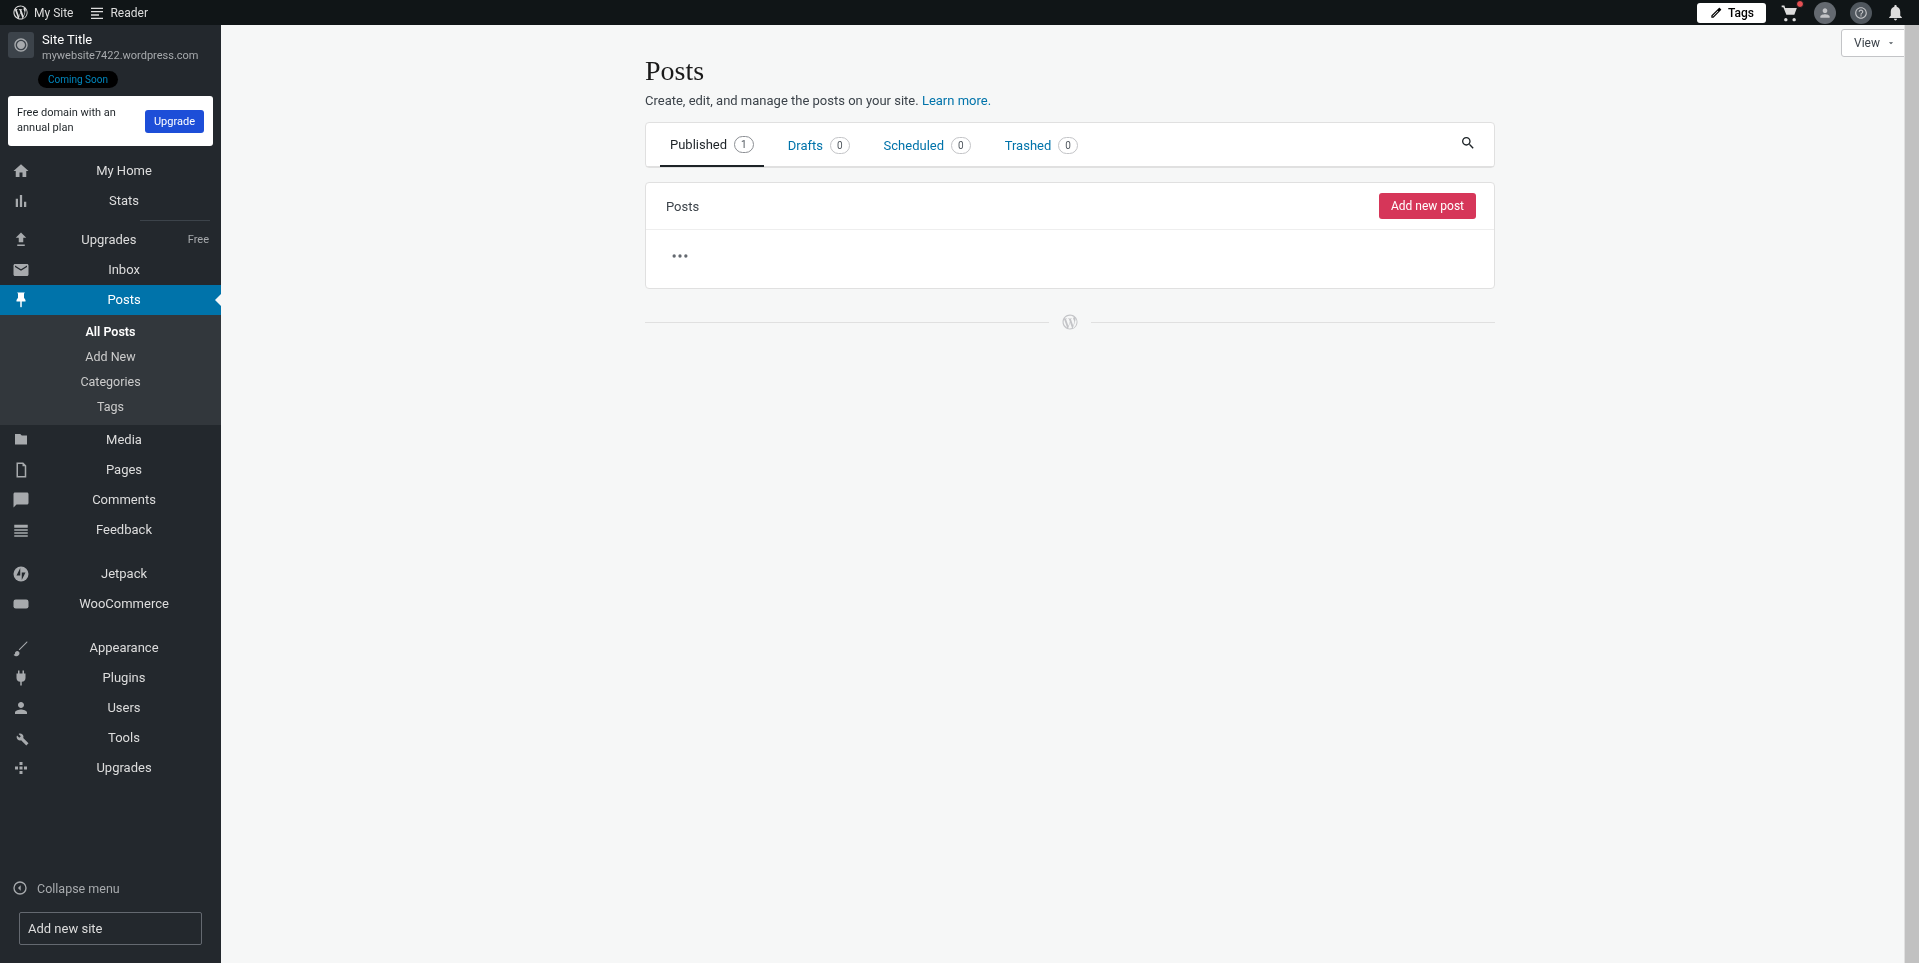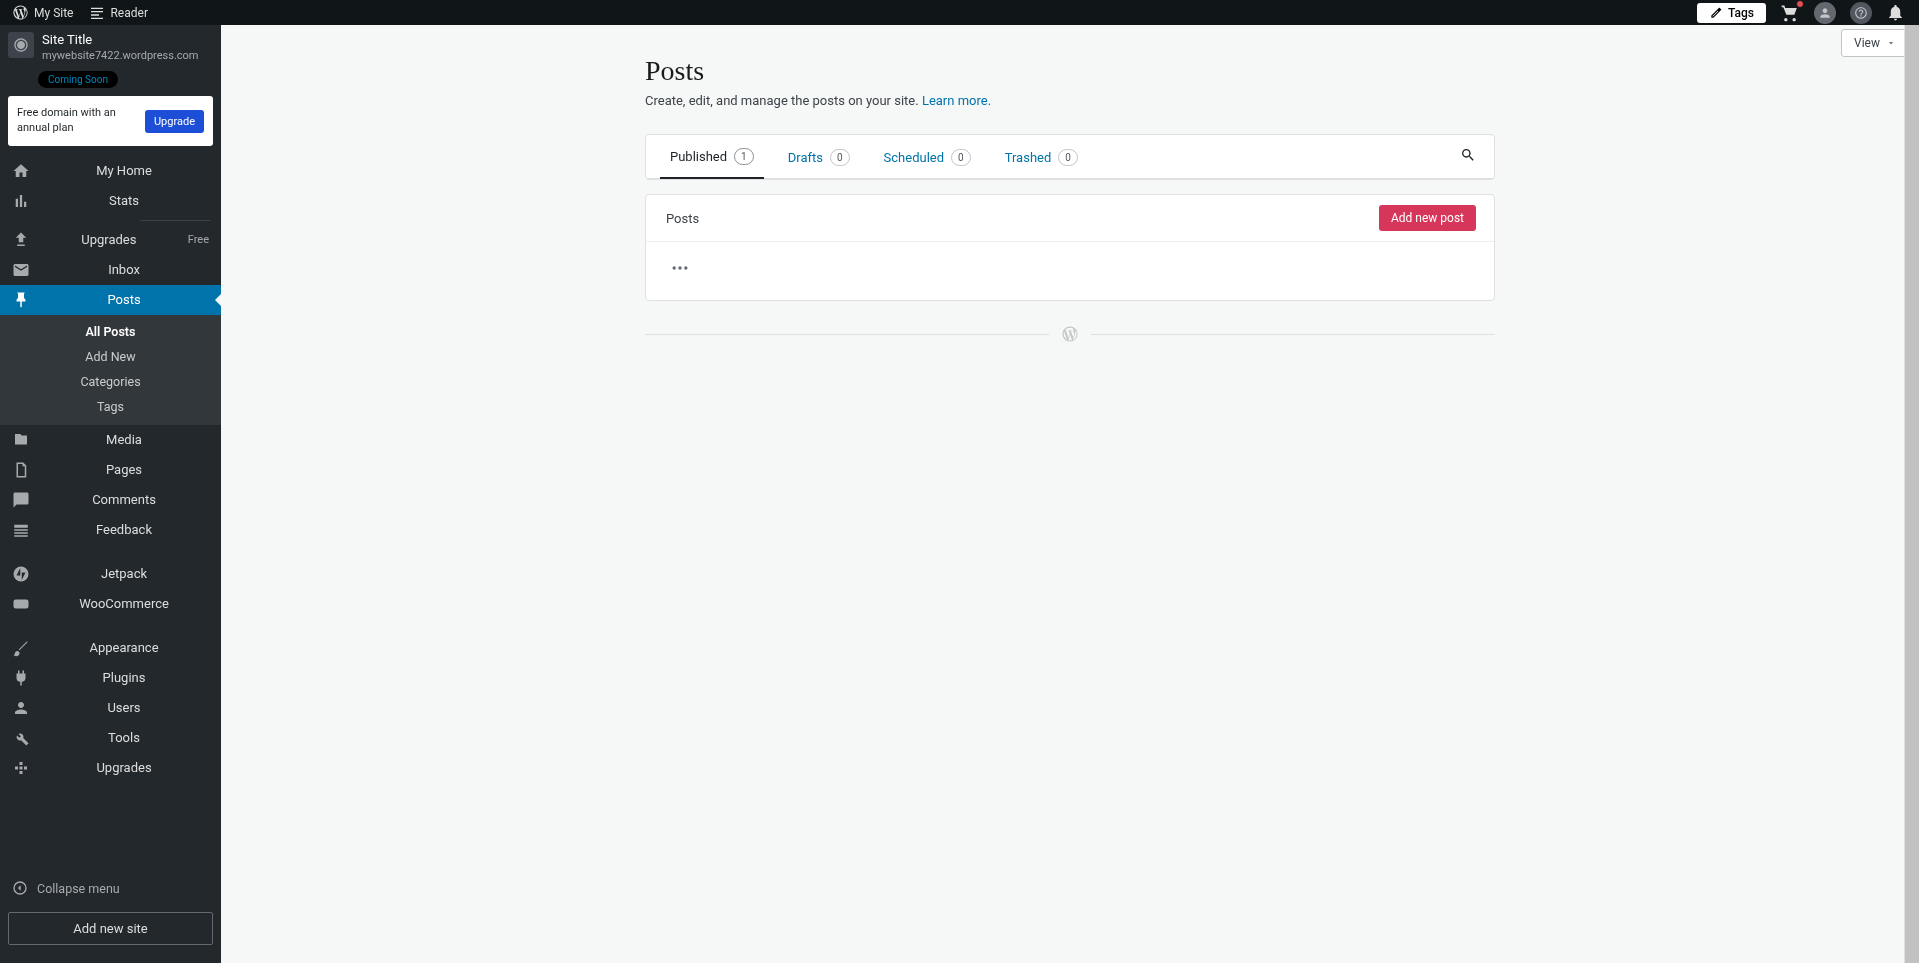--- a/index.html
+++ b/index.html
@@ -42,32 +42,32 @@
 .nav-item .label { flex:1; }
 .nav-item .pill { font-size:11px; color:#a7aaad; }
 .nav-spacer-line { margin:4px 0 4px 140px; border-top:1px solid #3c434a; width:70px;}
 .sub-nav { background:#32373c; padding:4px 0 6px;}
 .sub-item { padding:5px 12px; font-size:12.5px; color:#ccc; cursor:pointer;}
 .sub-item.active { color:#fff; font-weight:600;}
 .nav-gap { height:14px;}
 .nav-bottom { margin-top:auto; padding-bottom:8px;}
 .collapse { display:flex; align-items:center; gap:9px; padding:6px 12px; color:#a7aaad; font-size:12.5px; cursor:pointer;}
 .collapse svg { fill:#a7aaad; width:16px; height:16px;}
-.add-site { margin:10px 8px; border:1px solid #646970; text-align:center; padding:8px; font-size:13px; color:#ddd; cursor:pointer; border-radius:2px;}
+.add-site { margin:10px 19px; border:1px solid #646970; text-align:left; padding:8px; font-size:13px; color:#ddd; cursor:pointer; border-radius:2px;}
 
 
 .main { position:absolute; left:221px; top:25px; right:0; bottom:0; overflow:auto; }
 .view-wrap { position:absolute; top:4px; right:10px; }
 .view-btn { background:#fff; border:1px solid #c3c4c7; padding:6px 12px; font-size:12px; border-radius:3px; cursor:pointer; display:flex; align-items:center; gap:6px; color:#3c434a;}
 .content { max-width:850px; margin:30px auto 0; }
 .page-title { font-family:Georgia,serif; font-size:28px; font-weight:400; color:#1a1a1a; margin-bottom:6px;}
 .page-sub { font-size:13px; color:#3c434a;}
 .page-sub a { color:#0073aa; text-decoration:none;}
 
-.card { background:#fff; border:1px solid #e0e0e0; border-radius:4px; margin-top:26px;}
+.card { background:#fff; border:1px solid #e0e0e0; border-radius:4px; margin-top:14px;}
 .tabs { display:flex; align-items:center; border-bottom:1px solid #e0e0e0; padding:0 14px; position:relative;}
 .tab { padding:13px 10px 12px; font-size:13px; color:#0073aa; cursor:pointer; display:flex; align-items:center; gap:7px; margin-right:14px;}
 .tab.active { color:#1d2327; border-bottom:2px solid #1d2327; margin-bottom:-1px;}
 .tab-count { border:1px solid #c3c4c7; border-radius:10px; font-size:10px; padding:0px 6px; color:#50575e; background:#fff; line-height:15px;}
 .tab.active .tab-count { border-color:#8c8f94;}
 .search-ico { margin-left:auto; cursor:pointer; padding:10px 4px;}
 .search-ico svg { fill:#1d2327;}
 
 .card2 { background:#fff; border:1px solid #e0e0e0; border-radius:4px; margin-top:14px;}
 .list-hdr { display:flex; align-items:center; padding:10px 18px 10px 20px; border-bottom:1px solid #eee;}

